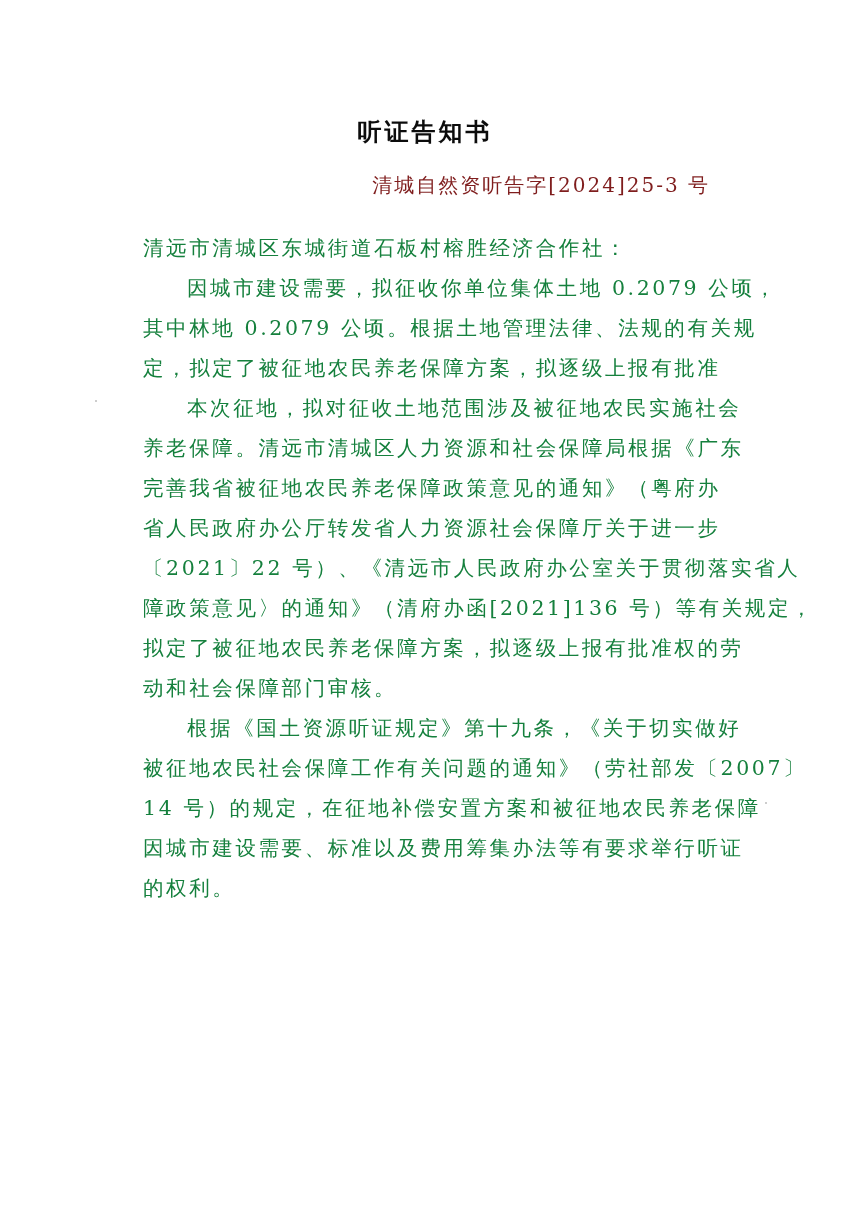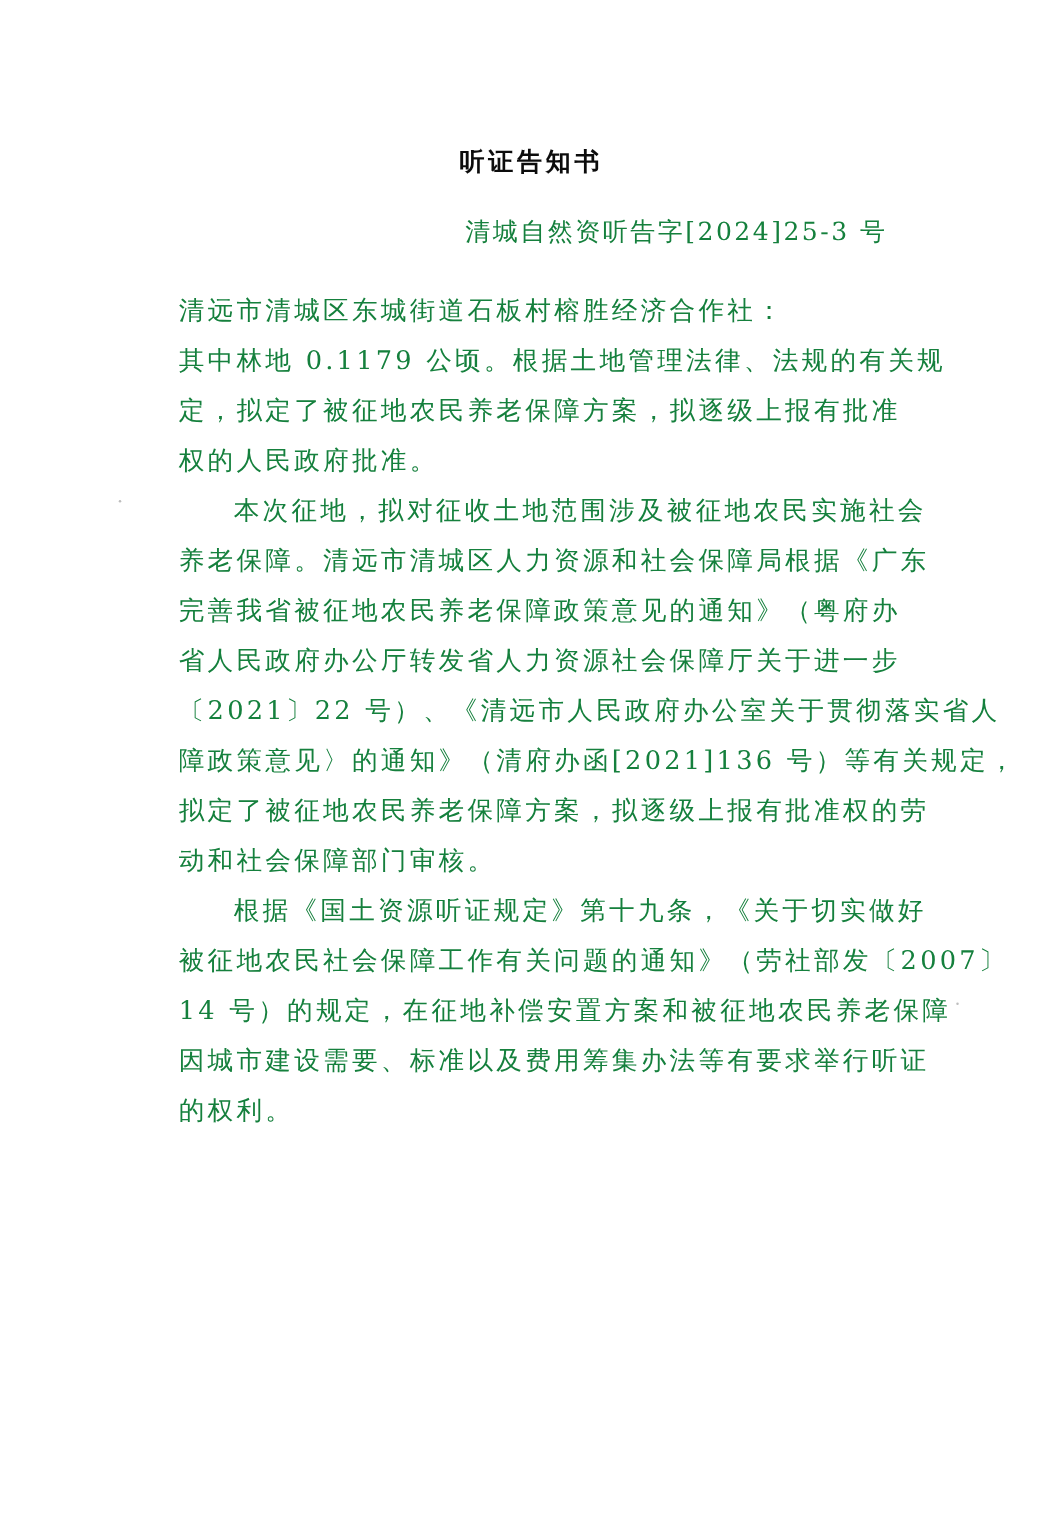--- a/index.html
+++ b/index.html
@@ -22,31 +22,31 @@
       background: #ffffff;
     }
     .title {
       position: absolute;
       top: 116px;
       left: 0;
       width: 850px;
       text-align: center;
       font-family: "DejaVu Sans", "Liberation Sans", sans-serif;
       font-weight: bold;
-      font-size: 20px;
+      font-size: 24px;
       letter-spacing: 3px;
       color: #0c0c0c;
     }
     .docno {
       position: absolute;
       top: 172px;
       right: 140px;
       font-size: 20px;
       letter-spacing: 2px;
-      color: #15803d;
+      color: #7f1d1d;
     }
     .body {
       position: absolute;
       top: 228px;
       left: 143px;
       width: 570px;
       font-size: 20.5px;
       line-height: 40px;
       letter-spacing: 2.6px;
       color: #15803d;
@@ -69,23 +69,23 @@
 
 <div class="page">
 
   <div class="title">听证告知书</div>
 
   <div class="docno">清城自然资听告字[2024]25-3 号</div>
 
   <div class="body">
     <span class="line">清远市清城区东城街道石板村榕胜经济合作社：</span>
 
-    <span class="line">其中林地 0.1179 公顷。根据土地管理法律、法规的有关规</span>
+    <span class="line indent">因城市建设需要，拟征收你单位集体土地 0.2079 公顷，</span>
+    <span class="line">其中林地 0.2079 公顷。根据土地管理法律、法规的有关规</span>
     <span class="line">定，拟定了被征地农民养老保障方案，拟逐级上报有批准</span>
-    <span class="line">权的人民政府批准。</span>
 
     <span class="line indent">本次征地，拟对征收土地范围涉及被征地农民实施社会</span>
     <span class="line">养老保障。清远市清城区人力资源和社会保障局根据《广东</span>
     <span class="line">完善我省被征地农民养老保障政策意见的通知》（粤府办</span>
     <span class="line">省人民政府办公厅转发省人力资源社会保障厅关于进一步</span>
     <span class="line">〔2021〕22 号）、《清远市人民政府办公室关于贯彻落实省人</span>
     <span class="line">障政策意见〉的通知》（清府办函[2021]136 号）等有关规定，</span>
     <span class="line">拟定了被征地农民养老保障方案，拟逐级上报有批准权的劳</span>
     <span class="line">动和社会保障部门审核。</span>
 

